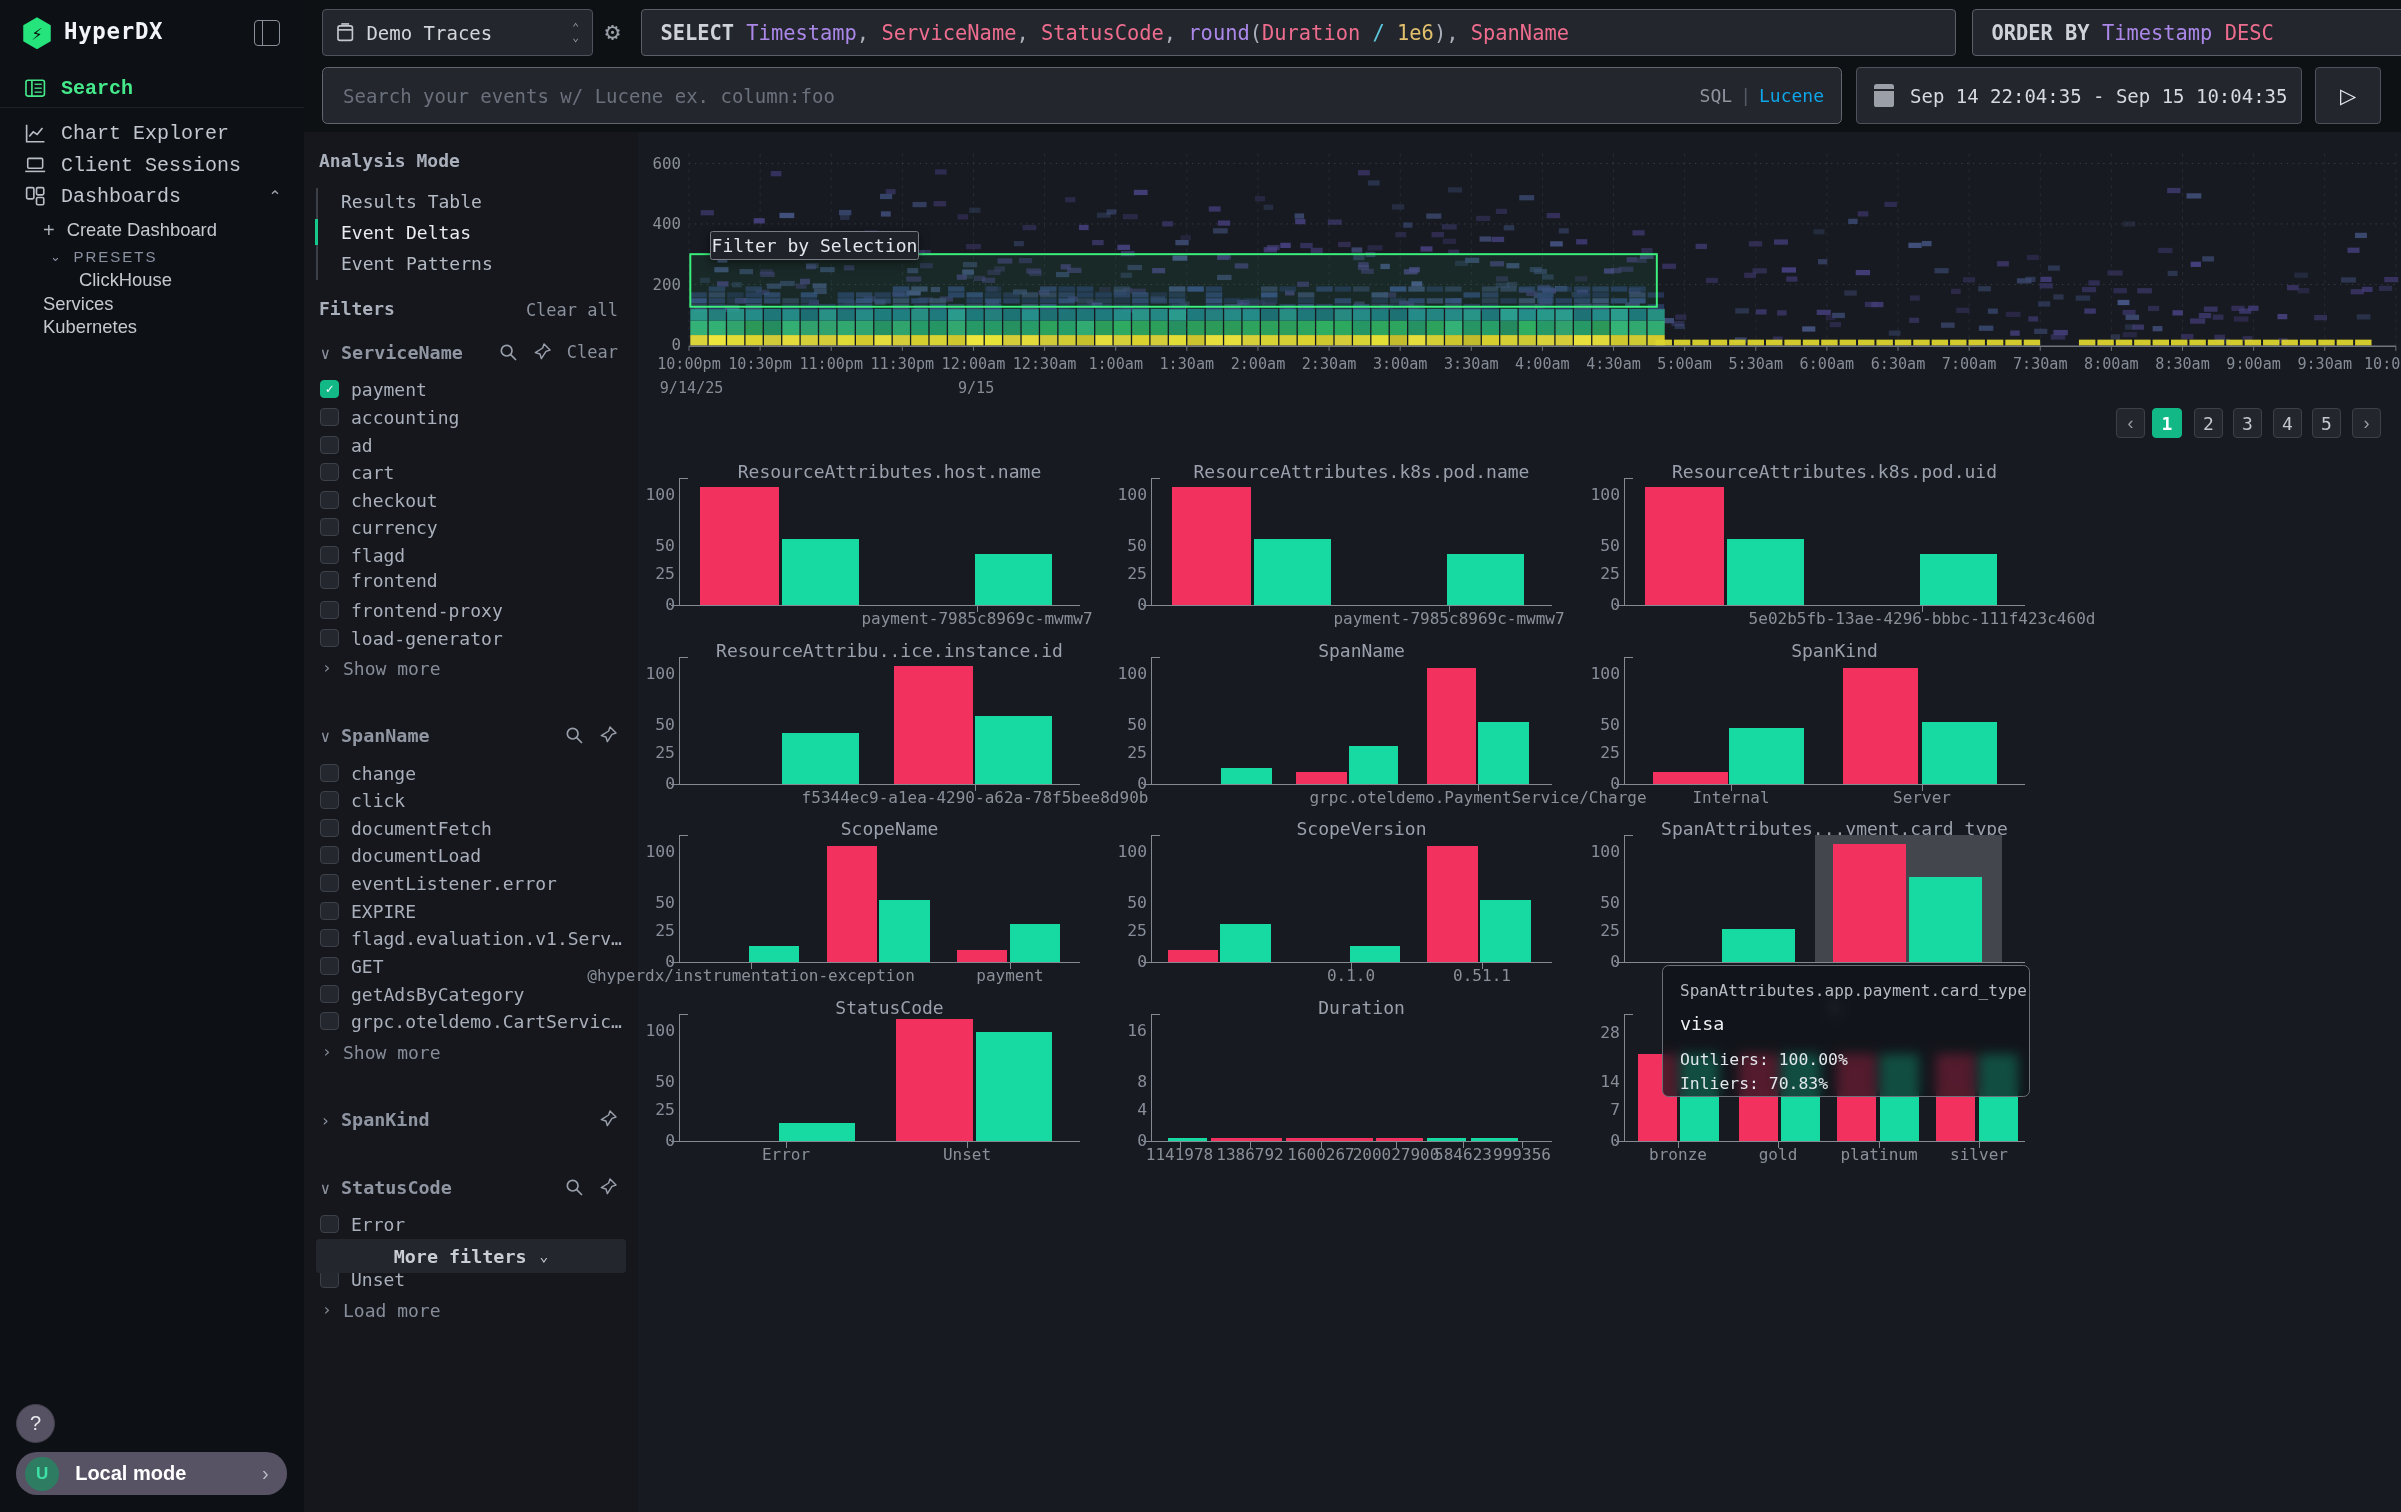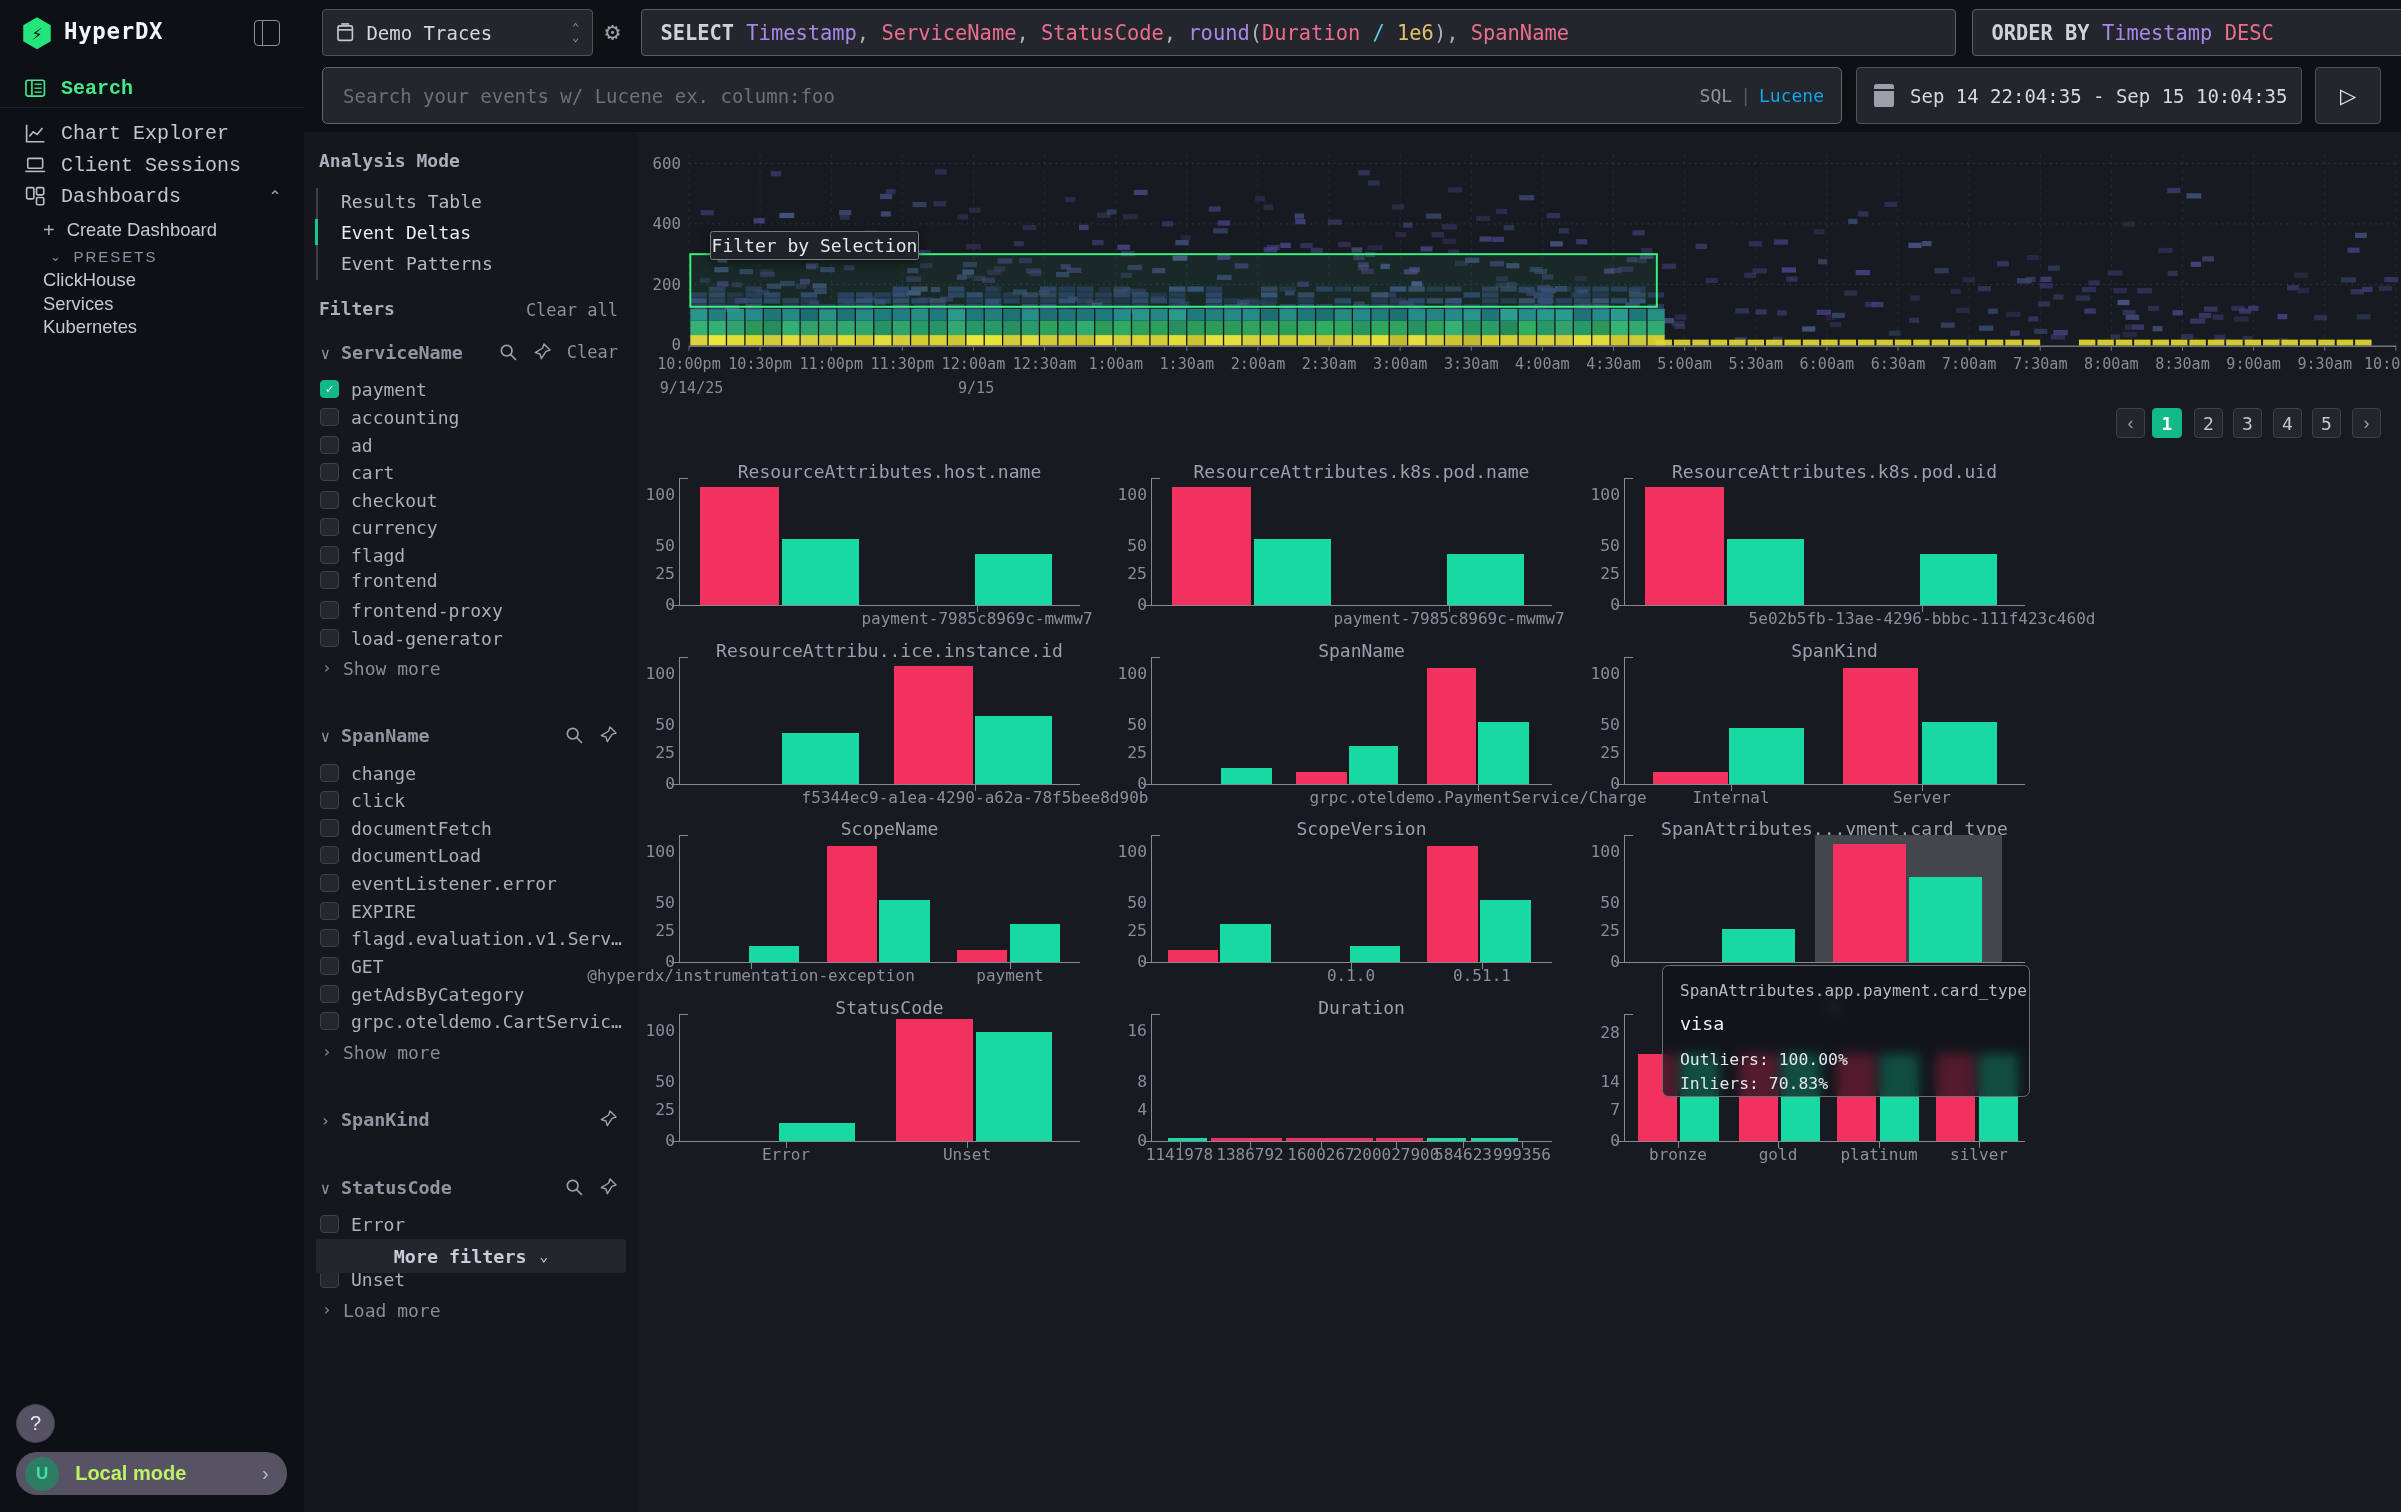--- a/index.html
+++ b/index.html
@@ -23,21 +23,21 @@
   .sub-item.presets{color:#8a92a2;font-size:15px;letter-spacing:2px;}
   .sub-item.presets .chev{margin-left:50px;margin-right:10.5px;font-size:13px;}
   .sub-item .plain{margin-left:43px;}
   #promo{position:absolute;left:21px;top:494px;width:260px;height:137px;background:#1b1e25;border-radius:9.2px;font-family:"Liberation Sans",sans-serif;}
   #promo .p1{position:absolute;top:17px;width:100%;text-align:center;color:#aeb4bd;font-size:17px;}
   #promo .p2{position:absolute;top:45px;width:100%;text-align:center;color:#aeb4bd;font-size:17px;}
   #promo .cta{position:absolute;left:26px;top:76px;width:208px;height:39px;background:#1d3c33;border-radius:4px;color:#3ce9a4;font-weight:bold;font-size:18px;display:flex;align-items:center;justify-content:center;cursor:pointer;}
   #help-circle{position:absolute;left:16px;top:1404px;width:37px;height:37px;border-radius:50%;background:#565263;border:1.3px solid #44414e;color:#e8eaee;font-size:20px;display:flex;align-items:center;justify-content:center;font-family:"Liberation Sans",sans-serif;cursor:pointer;}
   #local-mode{position:absolute;left:16px;top:1452px;width:271px;height:43px;border-radius:21px;background:#575364;display:flex;align-items:center;cursor:pointer;font-family:"Liberation Sans",sans-serif;}
   #local-mode .avatar{width:34px;height:34px;margin-left:9.2px;border-radius:50%;background:#2e7d63;color:#3de0a5;font-weight:bold;font-size:17px;display:flex;align-items:center;justify-content:center;}
-  #local-mode .lm-label{margin-left:16px;color:#bef264;font-weight:bold;font-size:20px;}
+  #local-mode .lm-label{margin-left:16px;color:#ffffff;font-weight:bold;font-size:20px;}
   #local-mode .lm-chev{position:absolute;right:18.4px;color:#b9bdc6;font-size:20px;}
 
   
   #topbar{position:absolute;left:304px;top:0;width:2098px;height:132px;background:#0e1114;}
   .tb-box{position:absolute;background:#23262d;border:1.3px solid #4d525c;border-radius:4px;box-sizing:border-box;}
   #source-select{left:18px;top:9.2px;width:271px;height:47px;display:flex;align-items:center;cursor:pointer;}
   #source-select .db-icon{margin-left:13px;}
   #source-select .src-label{margin-left:12px;font-size:19px;color:#d3d6da;}
   #source-select .sel-arrows{position:absolute;right:13px;color:#9aa0a8;font-size:11.2px;line-height:10px;text-align:center;}
   #gear{position:absolute;left:301px;top:17px;font-size:25px;color:#9aa0a8;cursor:pointer;}
@@ -175,21 +175,21 @@
       </div>
     <div id="sidebar-sub">
         <div class="sub-item" style="top: 217px;">
           <span class="plus">+</span>
           <span>Create Dashboard</span>
         </div>
         <div class="sub-item presets" style="top: 243px;">
           <span class="chev">⌄</span>
           <span>PRESETS</span>
         </div>
-        <div class="sub-item" style="top: 267px;">
+        <div class="sub-item" style="top: 267px; padding-left: 36px;">
           <span class="plain">ClickHouse</span>
         </div>
         <div class="sub-item" style="top: 291px;">
           <span class="plain">Services</span>
         </div>
         <div class="sub-item" style="top: 314px;">
           <span class="plain">Kubernetes</span>
         </div>
       </div>
     <div id="help-circle">?</div>

